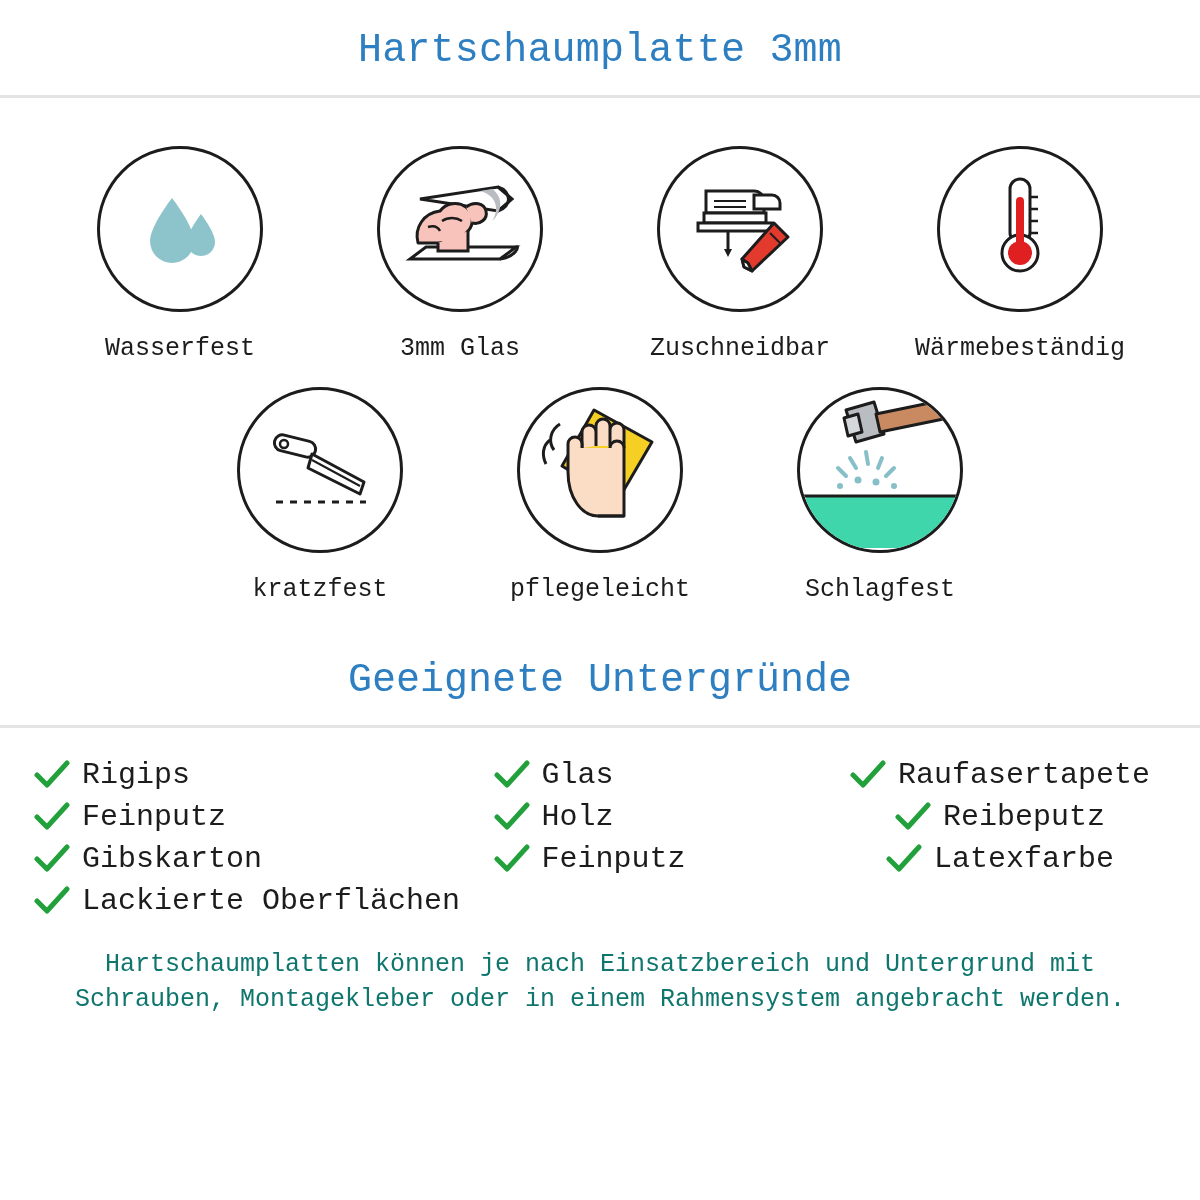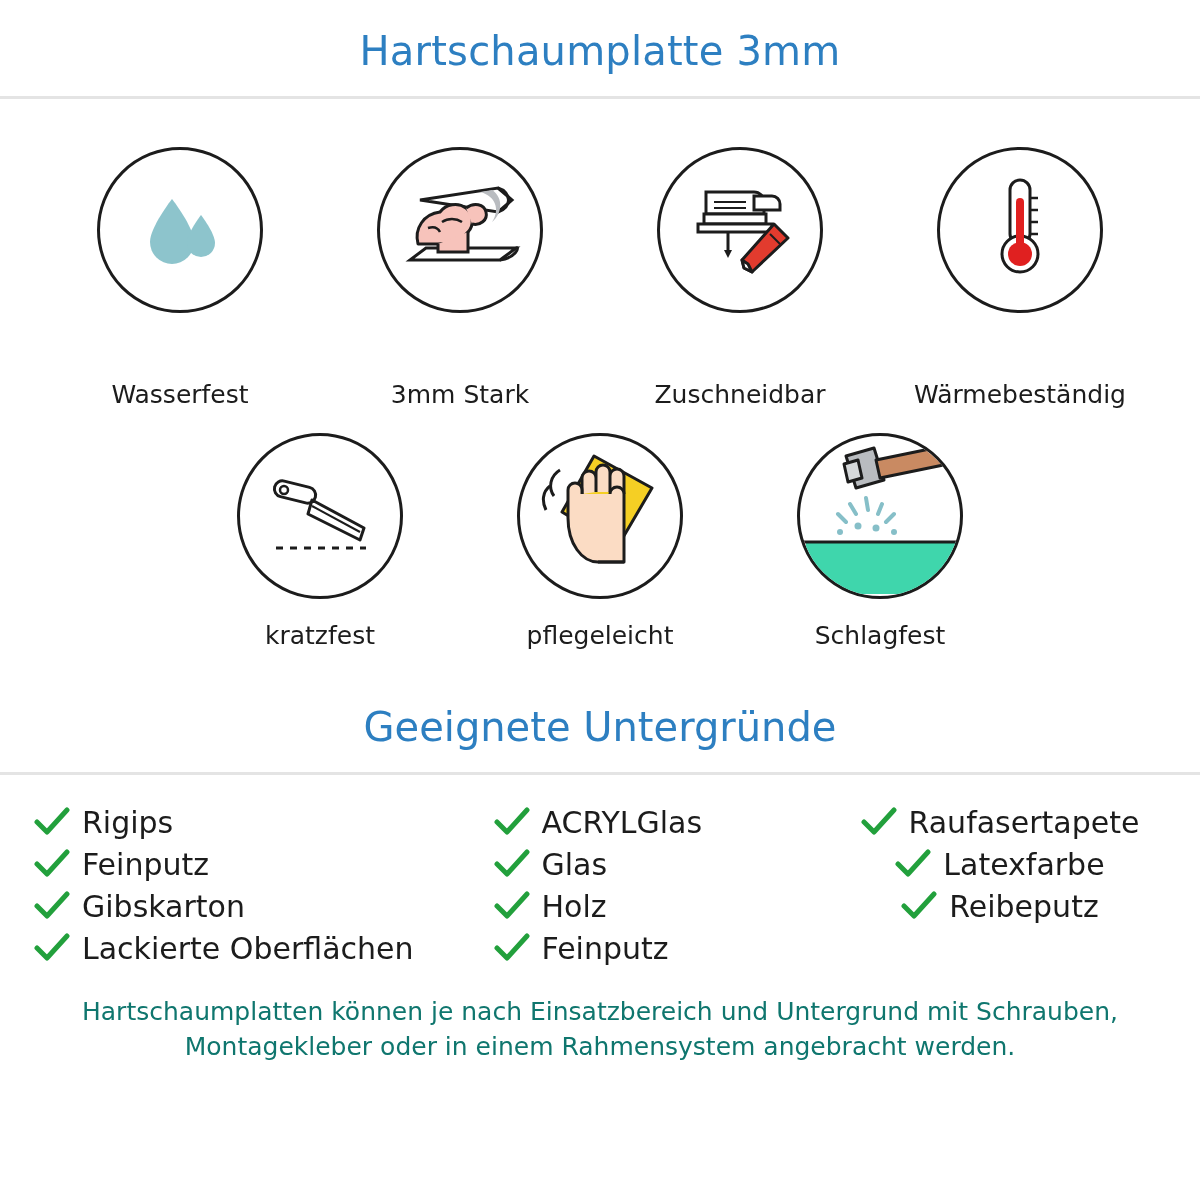--- a/index.html
+++ b/index.html
@@ -12,20 +12,21 @@
     background: #ffffff;
     font-family: "DejaVu Sans", sans-serif;
     color: #222222;
     overflow: hidden;
   }
   .page {
     position: relative;
     width: 1200px;
     height: 1200px;
     box-sizing: border-box;
+    font-family: Liberation Mono, monospace;
   }
 
   
   .title {
     text-align: center;
     color: #2d7fc1;
     font-size: 40px;
     font-weight: 400;
     letter-spacing: 0.2px;
     padding-top: 28px;
@@ -39,21 +40,21 @@
 
   
   .features {
     padding-top: 48px;
   }
   .feature-row {
     display: flex;
     justify-content: center;
     align-items: flex-start;
   }
-  .feature-row.row1 > .feature { width: 280px; gap: 45px; }
+  .feature-row.row1 > .feature { width: 280px; }
   .feature-row.row2 > .feature { width: 280px; }
   .feature-row.row2 { margin-top: 24px; }
   .feature {
     display: flex;
     flex-direction: column;
     align-items: center;
   }
   .circle {
     width: 160px;
     height: 160px;
@@ -153,21 +154,21 @@
               <path d="M100 44 C116 48 120 62 112 74 C122 66 124 50 112 42 Z" fill="#b9bcc0"></path>
 
               <path d="M38 96 C34 80 44 66 60 64 C66 56 78 54 86 60 C94 66 94 78 88 84 C82 92 70 96 58 96 Z" fill="#f7c3bb" stroke="#1c1c1c" stroke-width="3" stroke-linejoin="round"></path>
               <path d="M86 60 C94 54 104 56 106 64 C108 72 100 78 92 76" fill="#f7c3bb" stroke="#1c1c1c" stroke-width="3"></path>
               <path d="M58 96 L58 104 L88 104 L88 84" fill="#f7c3bb" stroke="#1c1c1c" stroke-width="3"></path>
               <path d="M62 74 C68 70 76 70 82 74" fill="none" stroke="#1c1c1c" stroke-width="2.5"></path>
               <path d="M48 80 C54 78 58 80 60 84" fill="none" stroke="#1c1c1c" stroke-width="2.5"></path>
             </svg>
           </span>
         </div>
-        <div class="feature-label">3mm Stark</div>
+        <div class="feature-label">3mm Glas</div>
       </div>
 
       <div class="feature">
         <div class="circle">
           <span>
             <svg width="140" height="140" viewBox="0 0 140 140">
 
               <path d="M36 34 h48 a10 10 0 0 1 10 10 v12 h-58 Z" fill="#ffffff" stroke="#1c1c1c" stroke-width="3"></path>
               <path d="M84 38 h18 a8 8 0 0 1 8 8 v6 h-26 Z" fill="#ffffff" stroke="#1c1c1c" stroke-width="3"></path>
               <rect x="34" y="56" width="62" height="10" fill="#ffffff" stroke="#1c1c1c" stroke-width="3"></rect>
@@ -312,28 +313,20 @@
       </div>
     </div>
 
     <div class="sub-col c2">
       <div class="sub-item">
         <span class="check">
           <svg width="36" height="30" viewBox="0 0 36 30">
               <path d="M3 15 L13 25 L33 3" fill="none" stroke="#22a03c" stroke-width="5" stroke-linecap="round" stroke-linejoin="round"></path>
             </svg>
         </span>
-        <span>ACRYLGlas</span>
-      </div>
-      <div class="sub-item">
-        <span class="check">
-          <svg width="36" height="30" viewBox="0 0 36 30">
-              <path d="M3 15 L13 25 L33 3" fill="none" stroke="#22a03c" stroke-width="5" stroke-linecap="round" stroke-linejoin="round"></path>
-            </svg>
-        </span>
         <span>Glas</span>
       </div>
       <div class="sub-item">
         <span class="check">
           <svg width="36" height="30" viewBox="0 0 36 30">
               <path d="M3 15 L13 25 L33 3" fill="none" stroke="#22a03c" stroke-width="5" stroke-linecap="round" stroke-linejoin="round"></path>
             </svg>
         </span>
         <span>Holz</span>
       </div>
@@ -355,29 +348,29 @@
             </svg>
         </span>
         <span>Raufasertapete</span>
       </div>
       <div class="sub-item">
         <span class="check">
           <svg width="36" height="30" viewBox="0 0 36 30">
               <path d="M3 15 L13 25 L33 3" fill="none" stroke="#22a03c" stroke-width="5" stroke-linecap="round" stroke-linejoin="round"></path>
             </svg>
         </span>
+        <span>Reibeputz</span>
+      </div>
+      <div class="sub-item">
+        <span class="check">
+          <svg width="36" height="30" viewBox="0 0 36 30">
+              <path d="M3 15 L13 25 L33 3" fill="none" stroke="#22a03c" stroke-width="5" stroke-linecap="round" stroke-linejoin="round"></path>
+            </svg>
+        </span>
         <span>Latexfarbe</span>
       </div>
-      <div class="sub-item">
-        <span class="check">
-          <svg width="36" height="30" viewBox="0 0 36 30">
-              <path d="M3 15 L13 25 L33 3" fill="none" stroke="#22a03c" stroke-width="5" stroke-linecap="round" stroke-linejoin="round"></path>
-            </svg>
-        </span>
-        <span>Reibeputz</span>
-      </div>
     </div>
 
   </div>
 
   <div class="note">Hartschaumplatten können je nach Einsatzbereich und Untergrund mit Schrauben, Montagekleber oder in einem Rahmensystem angebracht werden.</div>
 
 </div>
 
 </body></html>

